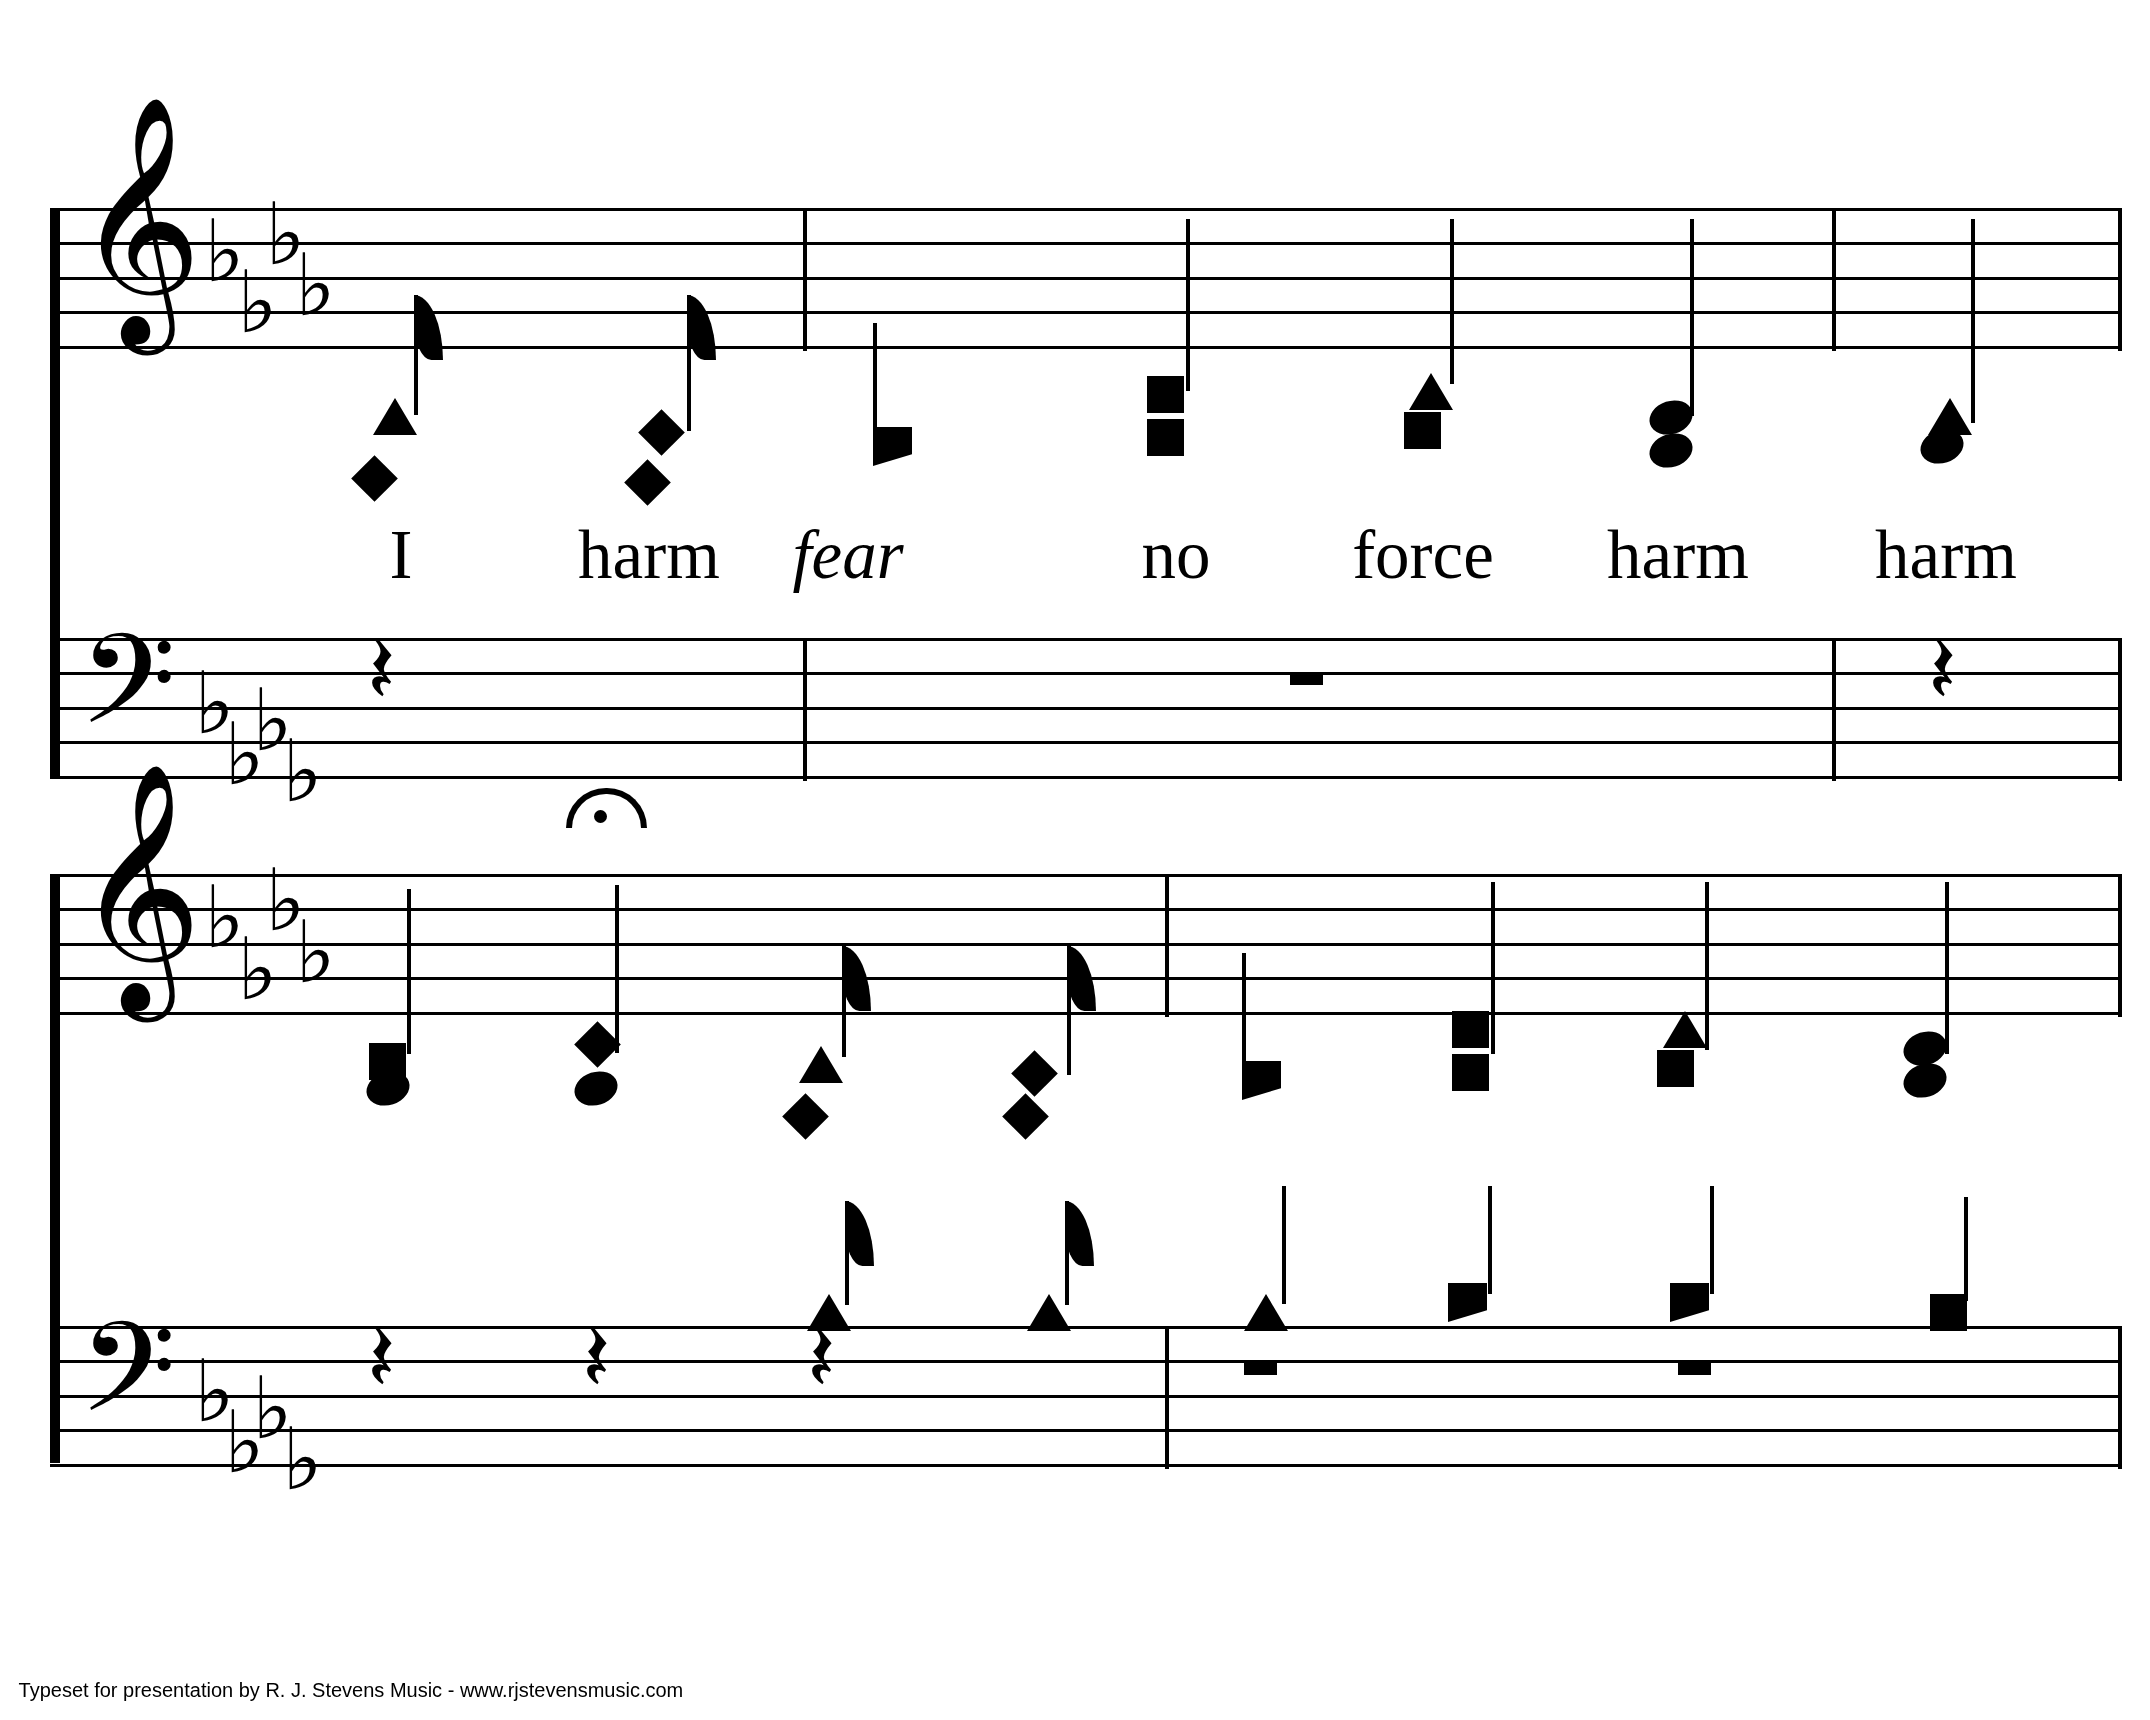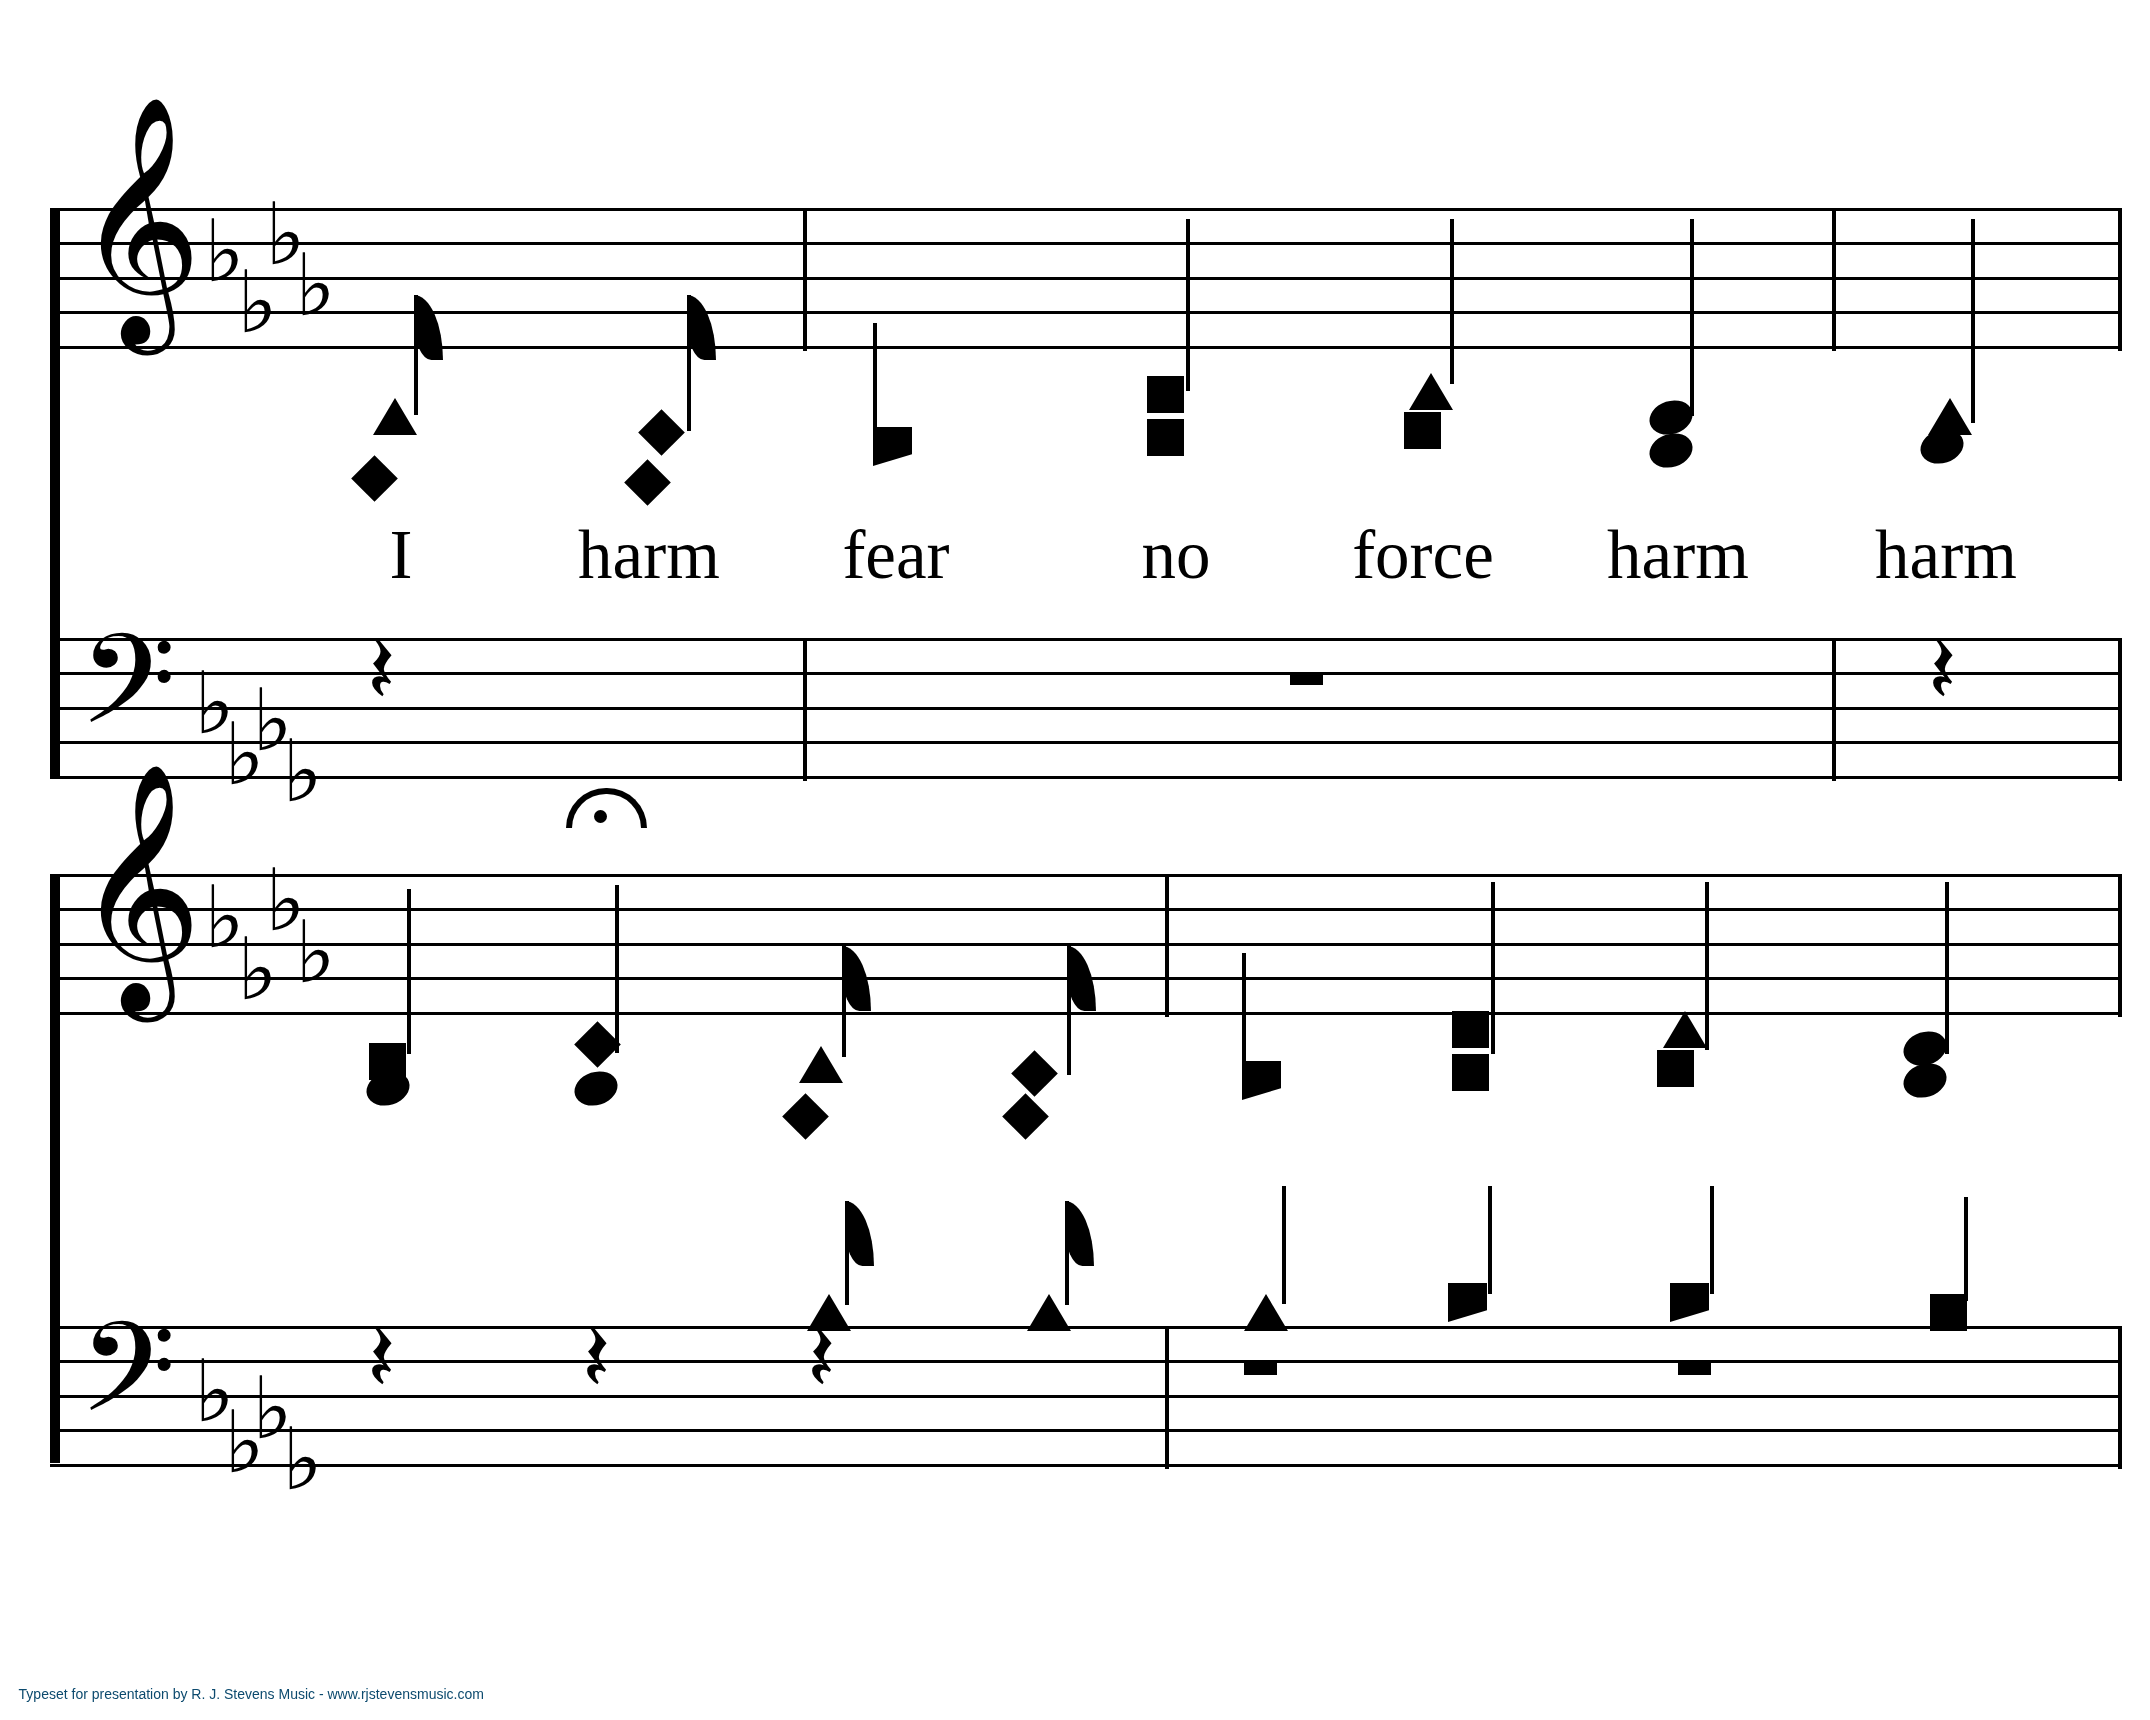--- a/index.html
+++ b/index.html
@@ -145,22 +145,22 @@
     position: absolute;
     width: 13px; height: 13px;
     border-radius: 50%;
     background: #000;
   }
   .footer {
     position: absolute;
     left: 18.6px;
     bottom: 18.6px;
     font-family: "Liberation Sans", sans-serif;
-    font-size: 14px;
-    color: #0c4a6e;
+    font-size: 20px;
+    color: #000000;
     white-space: nowrap;
   }
 </style>
 </head>
 <body>
 
 <div class="sheet">
 
   <div class="system" id="system-1">
 
@@ -257,21 +257,21 @@
       </div>
     <div class="stem" style="left:1971px; top:90px; height:204px;"></div>
 
     <div class="rest-q" style="left:367px; top:495px;">𝄽</div>
     <div class="rest-bar" style="left:1290px; top:543px;"></div>
     <div class="rest-q" style="left:1928px; top:495px;">𝄽</div>
 
     <div class="lyric-line" style="top:387px; left:0; width:2151px; height:86px;">
       <span class="lyric-word" style="left:401px;">I</span>
       <span class="lyric-word" style="left:649px;">harm</span>
-      <span class="lyric-word" style="left:896px;">fear</span>
+      <span class="lyric-word" style="left:848px;font-style:italic;">fear</span>
       <span class="lyric-word" style="left:1176px;">no</span>
       <span class="lyric-word" style="left:1423px;">force</span>
       <span class="lyric-word" style="left:1678px;">harm</span>
       <span class="lyric-word" style="left:1946px;">harm</span>
     </div>
   </div>
 
   <div class="system" id="system-2">
 
     <div class="staff" style="top:100px; height:143px;">

